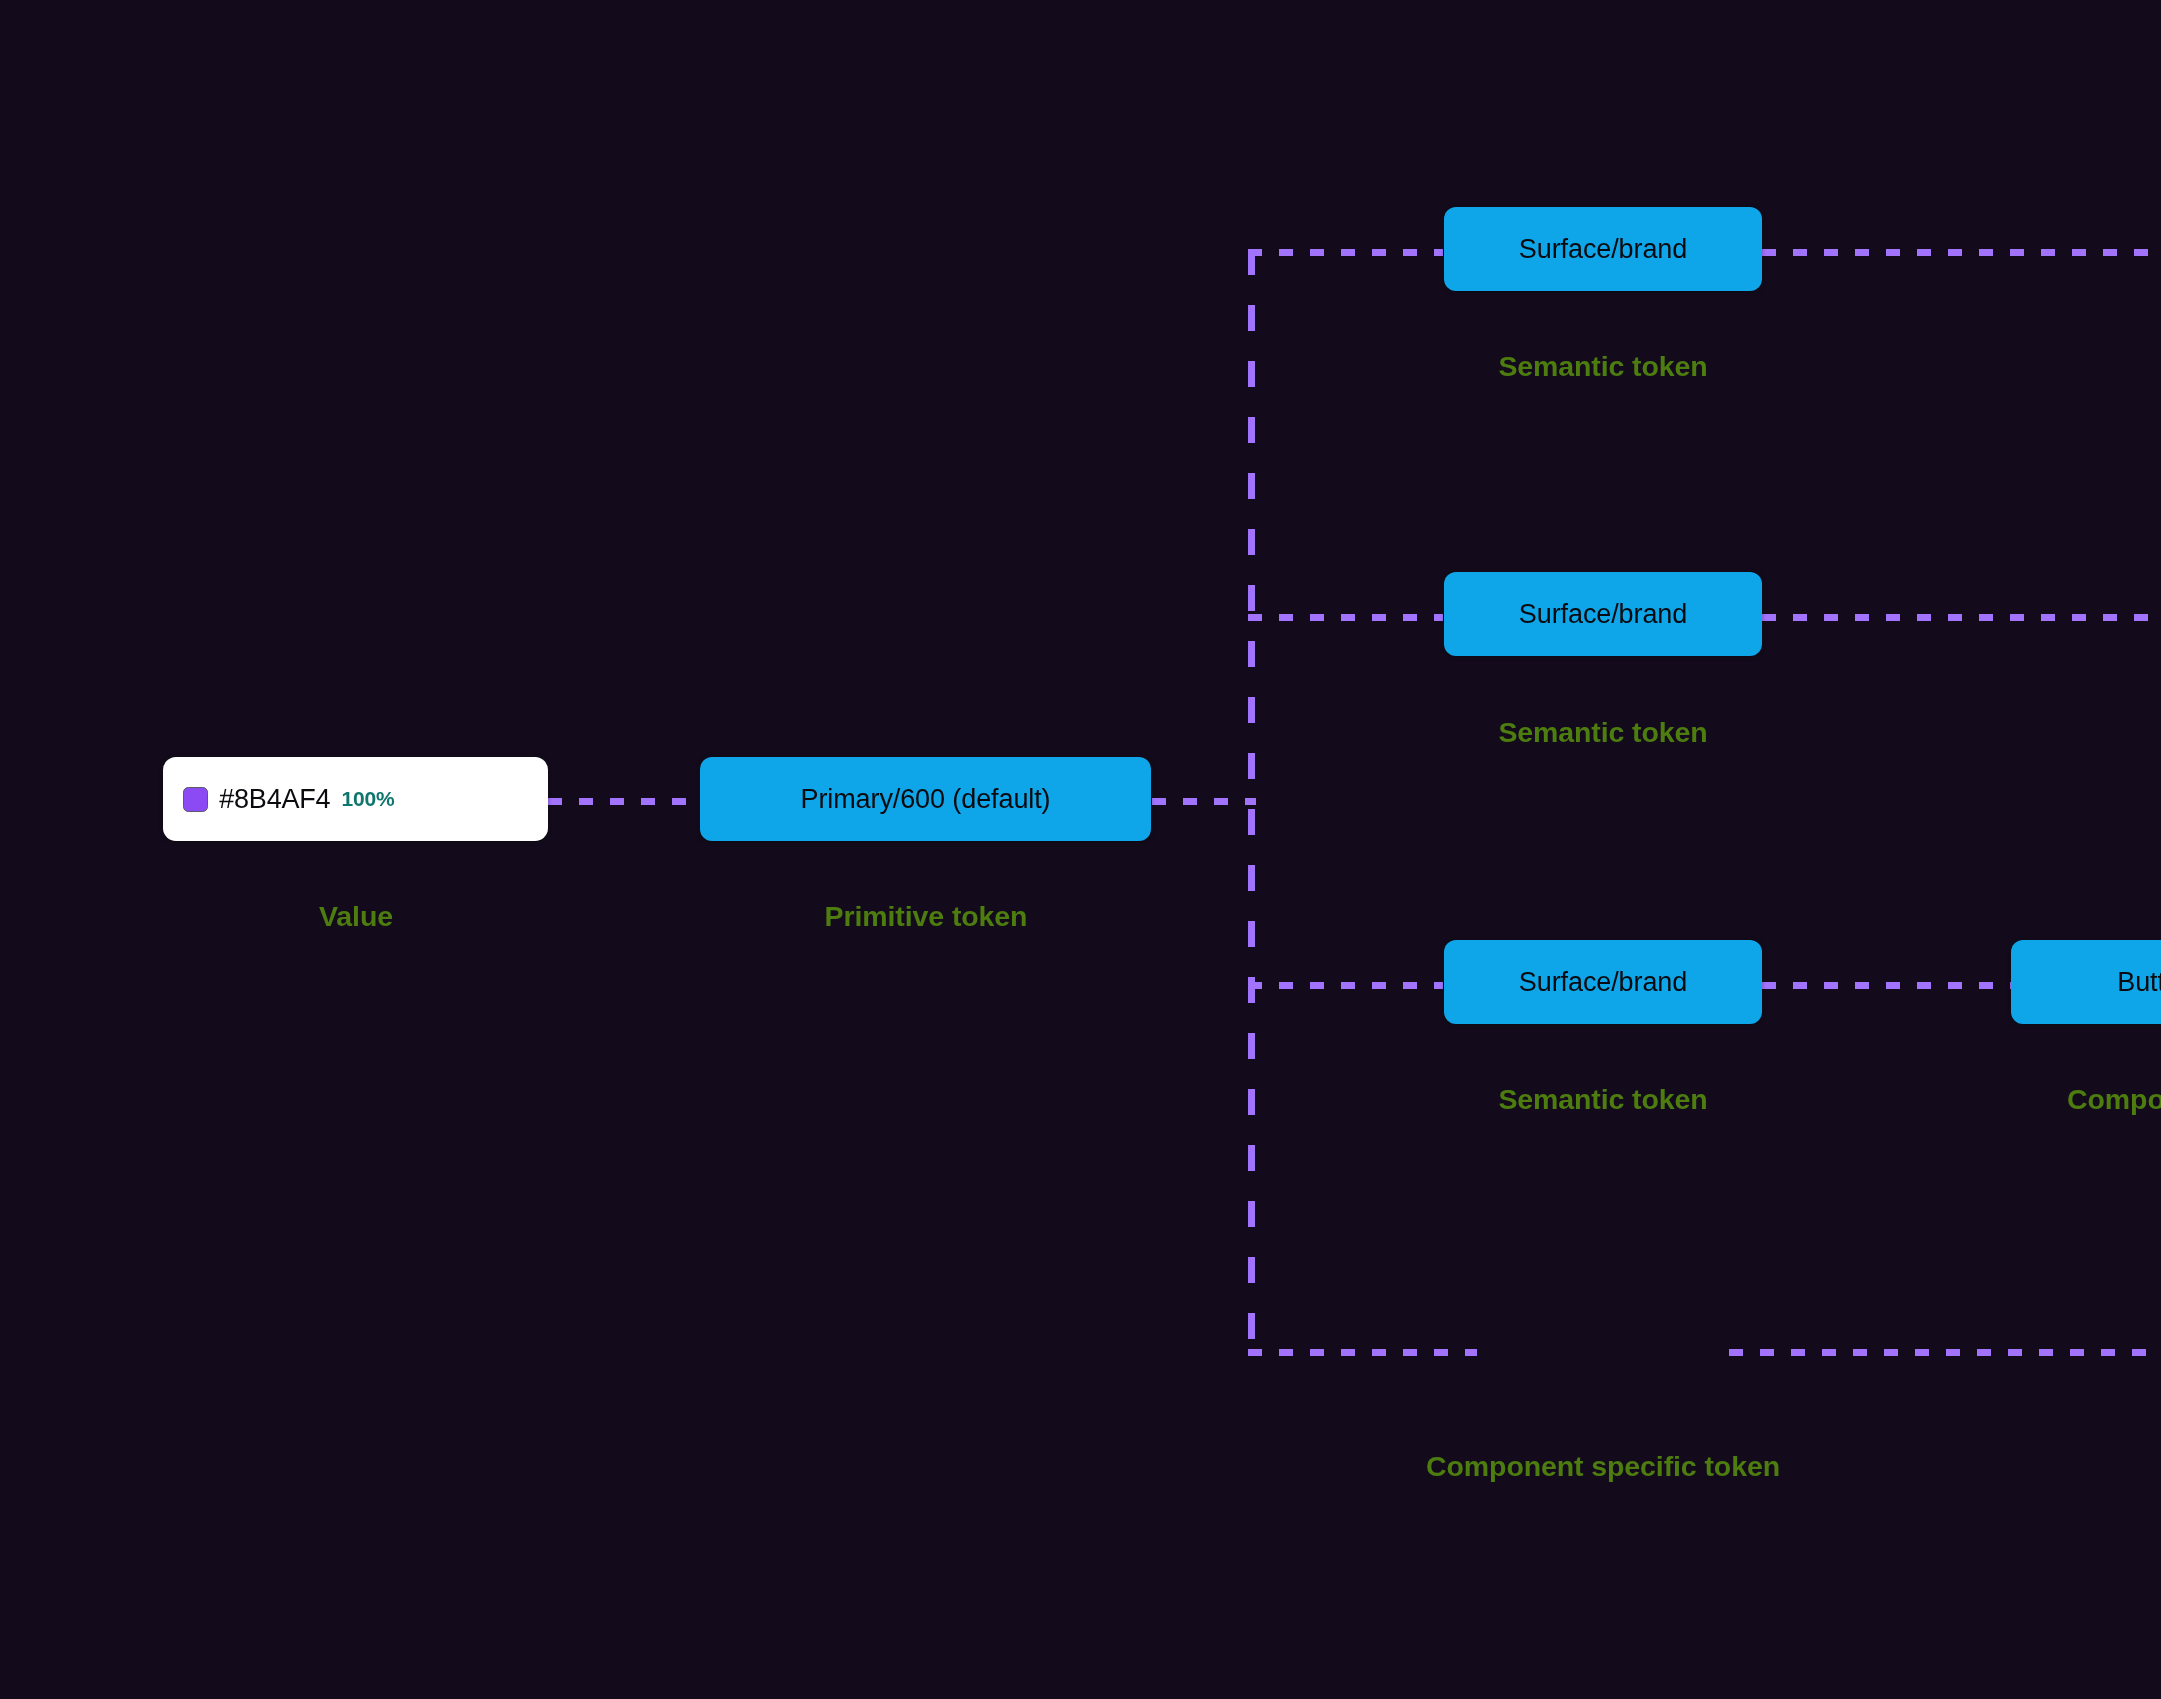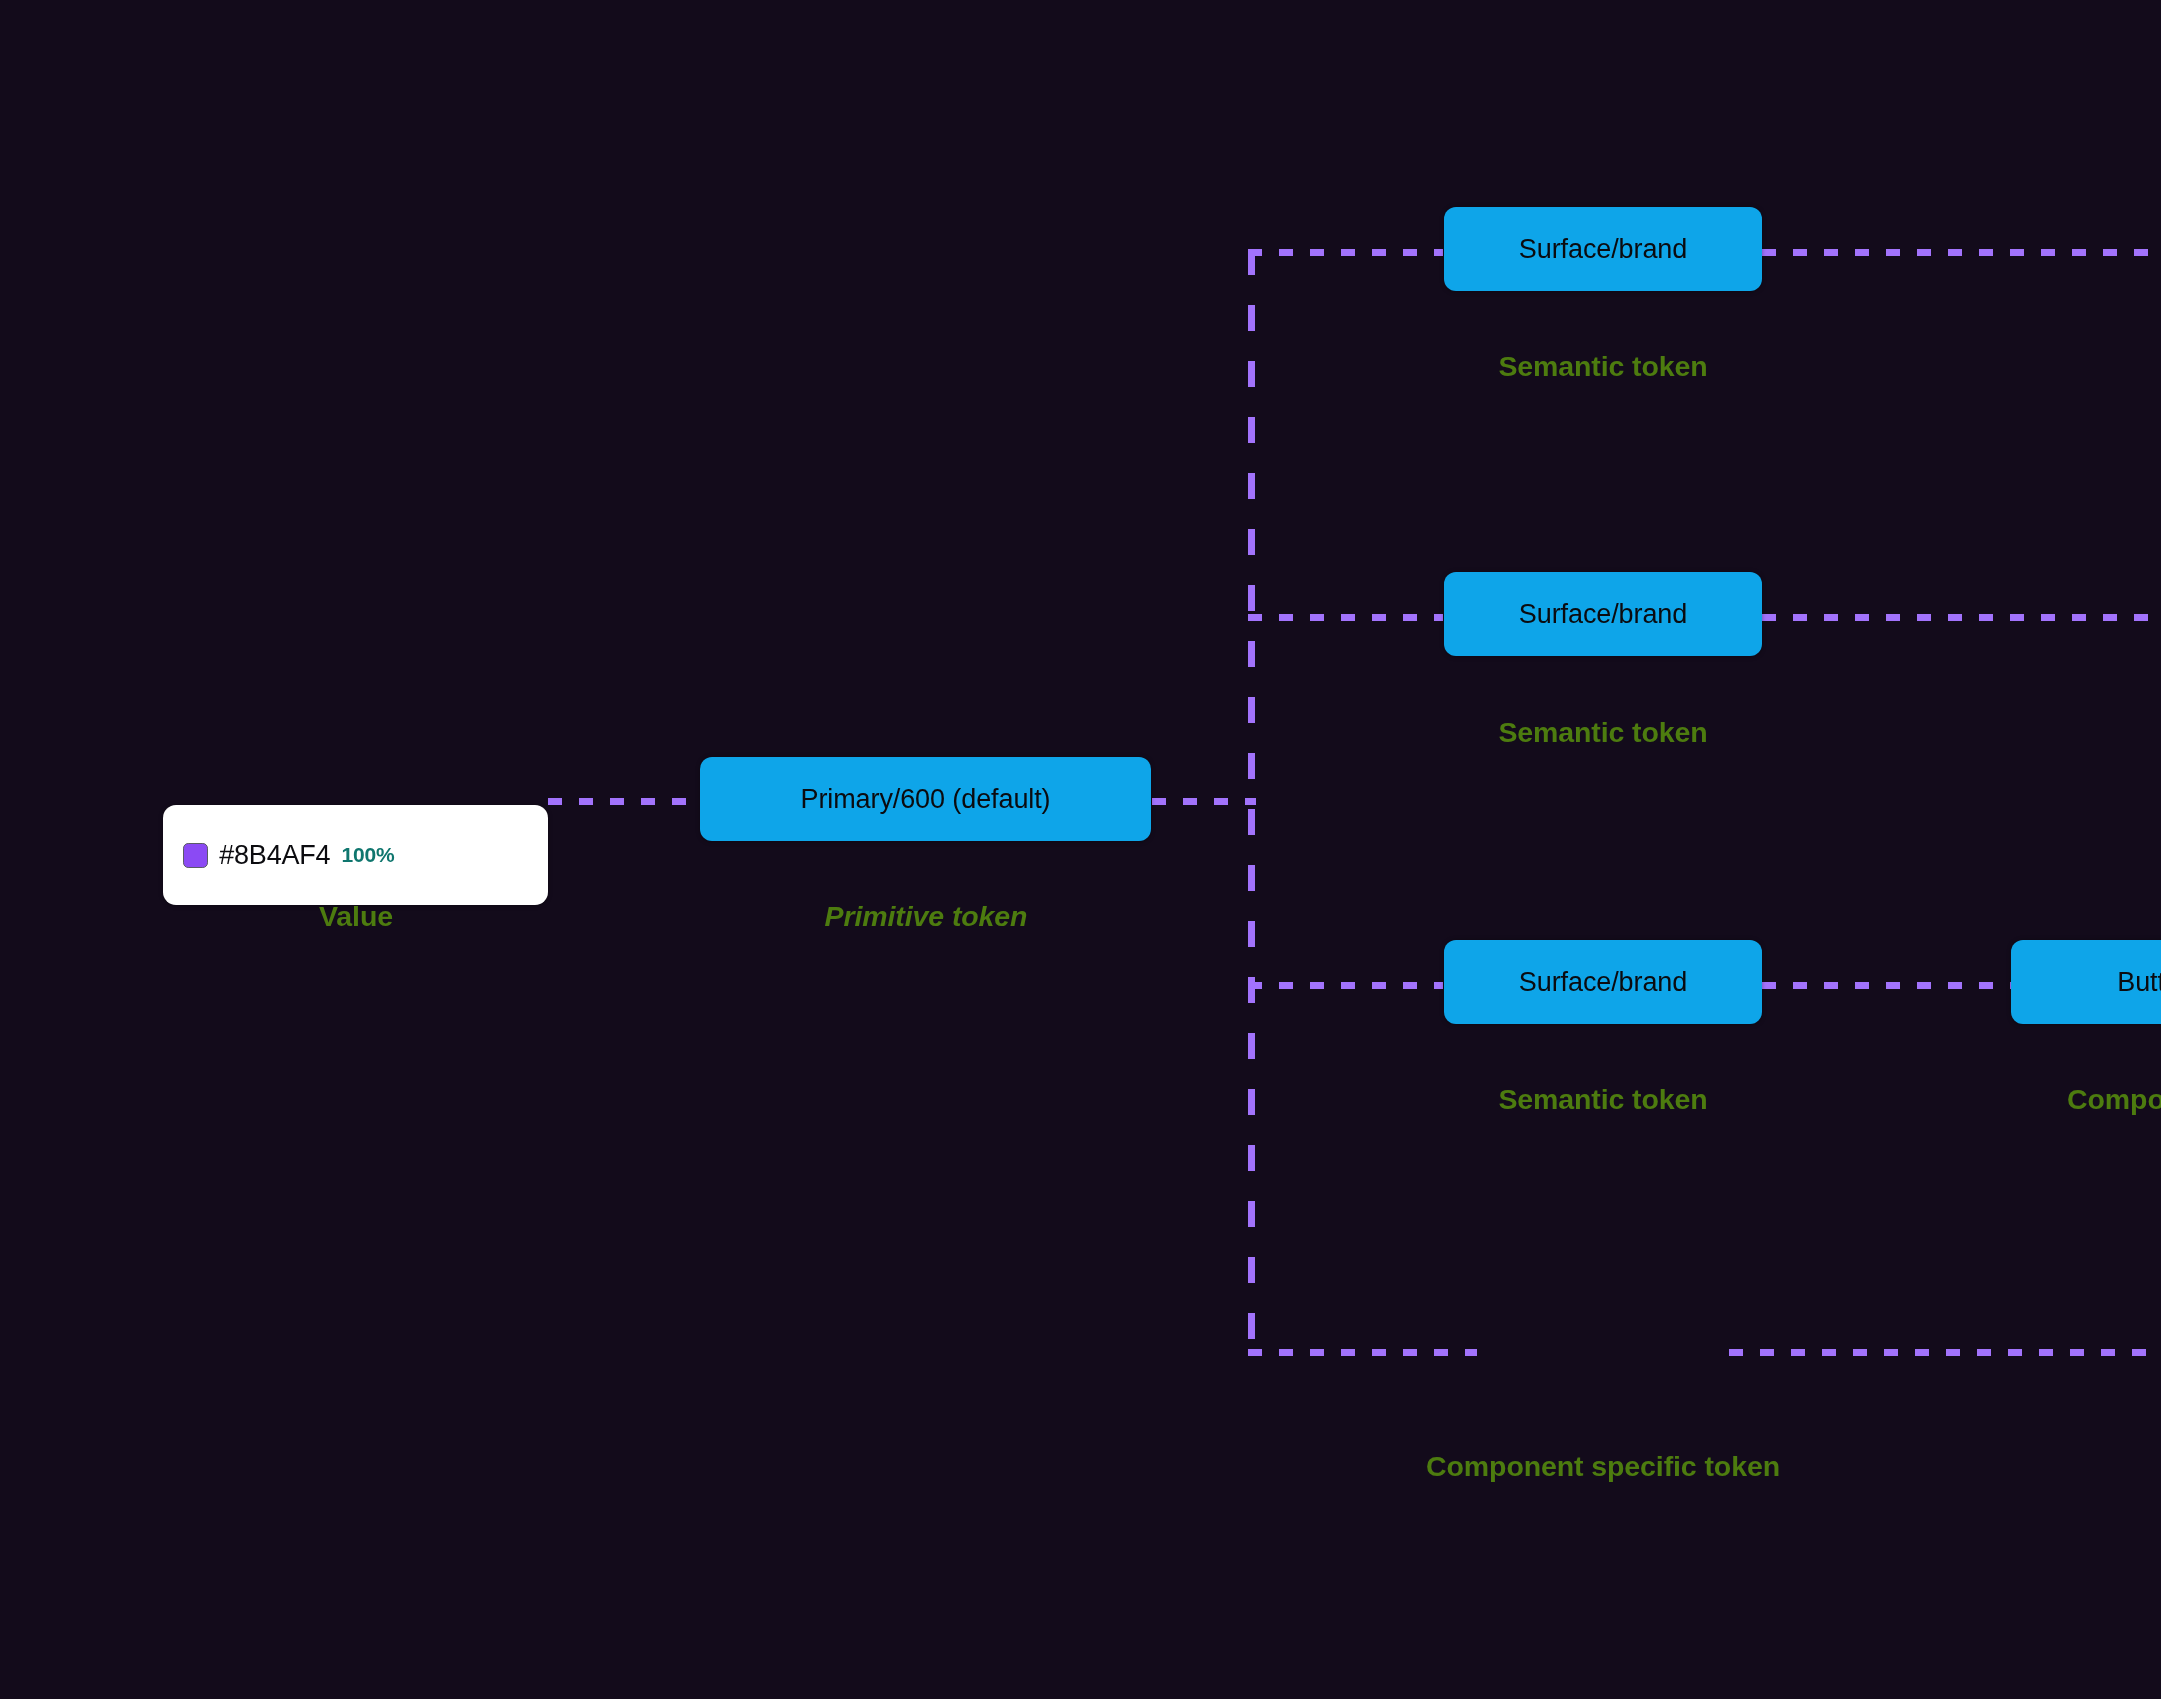--- a/index.html
+++ b/index.html
@@ -122,29 +122,29 @@
   <div class="conn-h" style="left:1248px; top:1349px; width:229px;"></div>
 
   <div class="conn-h" style="left:1762px; top:249px; width:892px;"></div>
 
   <div class="conn-h" style="left:1762px; top:614px; width:1060px;"></div>
 
   <div class="conn-h" style="left:1762px; top:982px; width:249px;"></div>
 
   <div class="conn-h" style="left:1729px; top:1349px; width:993px;"></div>
 
-  <div class="value-node" style="left:163px; top:757px; width:385px; height:100px;margin-top:48px;">
+  <div class="value-node" style="left:163px; top:757px; width:385px; height:84px;">
     <span class="swatch"></span>
     <span class="value-hex">#8B4AF4</span>
     <span class="value-opacity">100%</span>
   </div>
   <div class="caption" style="left:356px; top:900px;">Value</div>
 
   <div class="node" style="left:700px; top:757px; width:451px; height:84px;">Primary/600 (default)</div>
-  <div class="caption" style="left:926px; top:900px;font-style:italic;">Primitive token</div>
+  <div class="caption" style="left:926px; top:900px;">Primitive token</div>
 
   <div class="node" style="left:1444px; top:207px; width:318px; height:84px;">Surface/brand</div>
   <div class="caption" style="left:1603px; top:350px;">Semantic token</div>
 
   <div class="node" style="left:1444px; top:572px; width:318px; height:84px;">Surface/brand</div>
   <div class="caption" style="left:1603px; top:716px;">Semantic token</div>
 
   <div class="node" style="left:1444px; top:940px; width:318px; height:84px;">Surface/brand</div>
   <div class="caption" style="left:1603px; top:1083px;">Semantic token</div>
 

